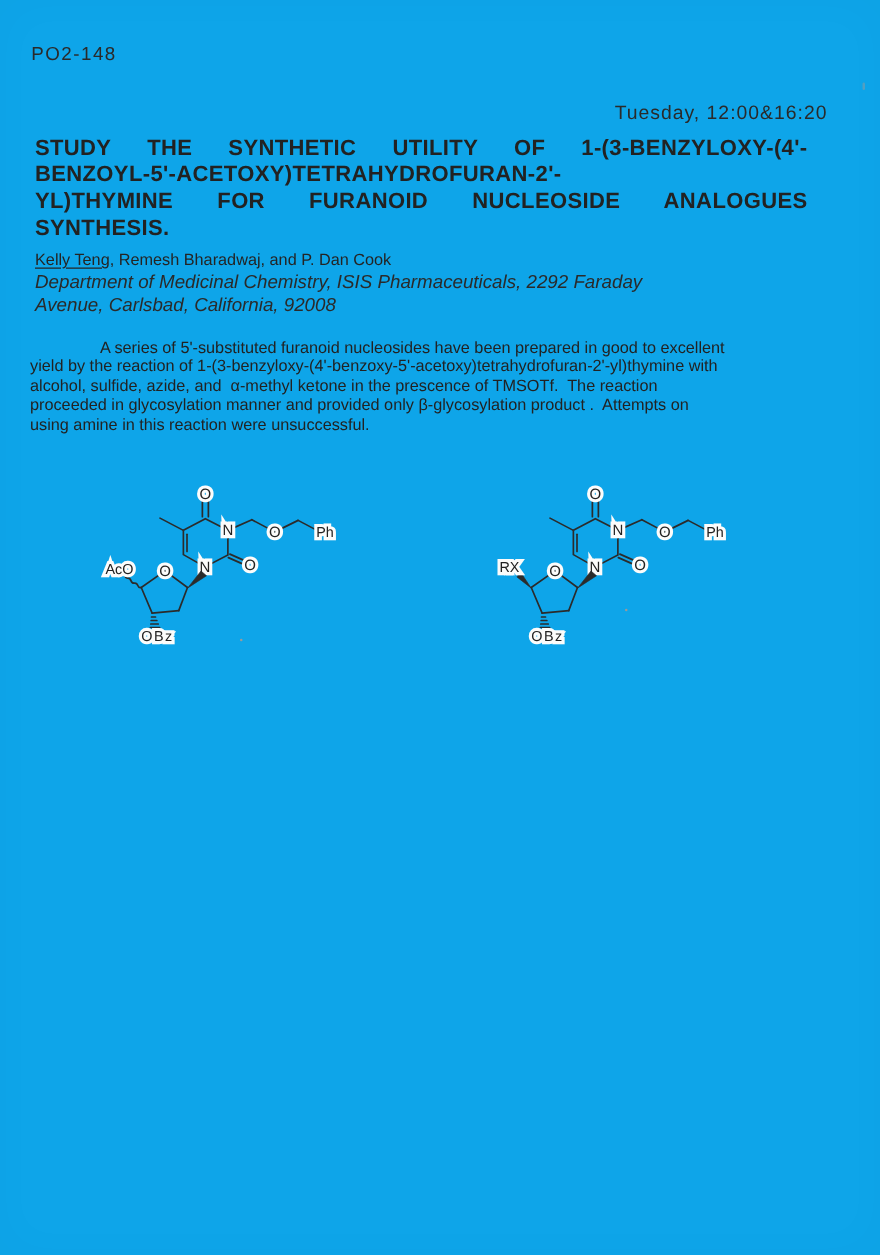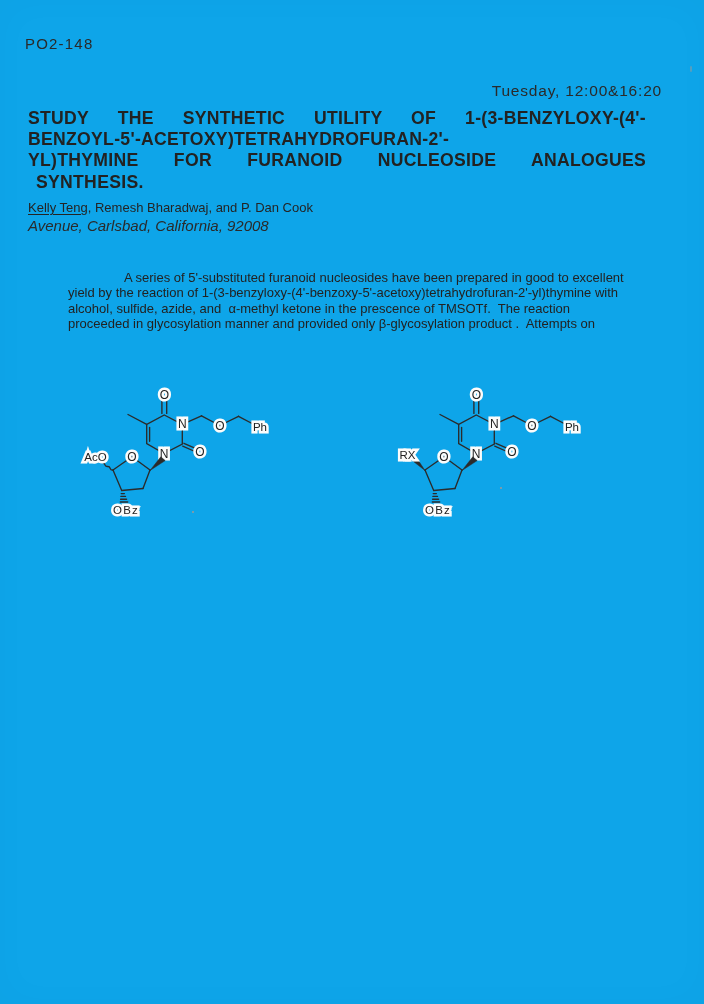--- a/index.html
+++ b/index.html
@@ -7,26 +7,26 @@
     position:relative;width:704px;height:1004px;margin:0 auto;
     background:#0ea5e9;
     font-family:"Liberation Sans",sans-serif;color:#1e1e1e;
     overflow:hidden;
     box-shadow:inset 0 0 40px rgba(0,0,0,0.02);
   }
   .hdr-left{position:absolute;left:25px;top:35px;font-size:15px;letter-spacing:1.2px;color:#2a2a2a;}
   .hdr-right{position:absolute;right:42px;top:34px;font-size:15.5px;letter-spacing:0.8px;color:#2a2a2a;margin-top:48px;}
   .title{position:absolute;left:28px;top:108px;width:618px;font-weight:bold;font-size:17.6px;line-height:21.2px;letter-spacing:0.3px;color:#222;}
   .title .tline{text-align:justify;text-align-last:justify;}
-  .title .tline.last{text-align-last:left;margin-left:8px;}
+  .title .tline.last{text-align-last:left;}
   .authors{position:absolute;left:28px;top:200px;font-size:13px;color:#242424;}
   .authors .ul{text-decoration:underline;text-underline-offset:2px;}
   .affil{position:absolute;left:28px;top:217px;font-size:15px;font-style:italic;line-height:18.5px;color:#2a2a2a;}
   .abstract{position:absolute;left:24px;top:270px;width:652px;font-size:13px;line-height:15.4px;color:#222;}
-  .abstract .aline{white-space:pre;margin-left:44px;}
+  .abstract .aline{white-space:pre;}
   .abstract .aline.indent{padding-left:56px;}
   .struct{position:absolute;width:250px;height:155px;}
   .struct.left{left:80px;top:380px;}
   .struct.right{left:392px;top:380px;}
   .arrowbox{position:absolute;left:258px;top:428px;width:130px;height:65px;}
   svg text{font-family:"Liberation Sans",sans-serif;fill:#222;}
   svg .atom{font-size:12px;stroke:#fcfcfb;stroke-width:5px;paint-order:stroke;}
   svg .grp{font-size:11.5px;stroke:#fcfcfb;stroke-width:5px;paint-order:stroke;}
   svg .spaced{letter-spacing:1.2px;}
   svg .rxn{font-size:13px;}
@@ -45,28 +45,30 @@
   <div class="title">
     <div class="tline">STUDY THE SYNTHETIC UTILITY OF 1-(3-BENZYLOXY-(4'-</div>
     <div class="tline">BENZOYL-5'-ACETOXY)TETRAHYDROFURAN-2'-</div>
     <div class="tline">YL)THYMINE FOR FURANOID NUCLEOSIDE ANALOGUES</div>
     <div class="tline last">SYNTHESIS.</div>
   </div>
 
   <div class="authors"><span class="ul">Kelly Teng</span><span>, Remesh Bharadwaj, and P. Dan Cook</span></div>
 
   <div class="affil">
+    <div>Department of Medicinal Chemistry, ISIS Pharmaceuticals, 2292 Faraday</div>
     <div>Avenue, Carlsbad, California, 92008</div>
   </div>
 
   <div class="abstract">
     <div class="aline indent">A series of 5'-substituted furanoid nucleosides have been prepared in good to excellent</div>
     <div class="aline">yield by the reaction of 1-(3-benzyloxy-(4'-benzoxy-5'-acetoxy)tetrahydrofuran-2'-yl)thymine with</div>
     <div class="aline">alcohol, sulfide, azide, and  α-methyl ketone in the prescence of TMSOTf.  The reaction</div>
     <div class="aline">proceeded in glycosylation manner and provided only β-glycosylation product .  Attempts on</div>
+    <div class="aline">using amine in this reaction were unsuccessful.</div>
   </div>
 
   <div class="struct left">
     <svg width="250" height="155" viewBox="0 0 250 155">
 
       <polygon class="ringline" points="84.3,35 102.3,44.3 102.3,64 84,73.5 66.7,63.7 66.7,44.3"></polygon>
       <line x1="69.6" y1="47.4" x2="69.6" y2="61.2"></line>
 
       <line x1="81.9" y1="33.4" x2="81.9" y2="20.5"></line>
       <line x1="86.7" y1="33.4" x2="86.7" y2="20.5"></line>

